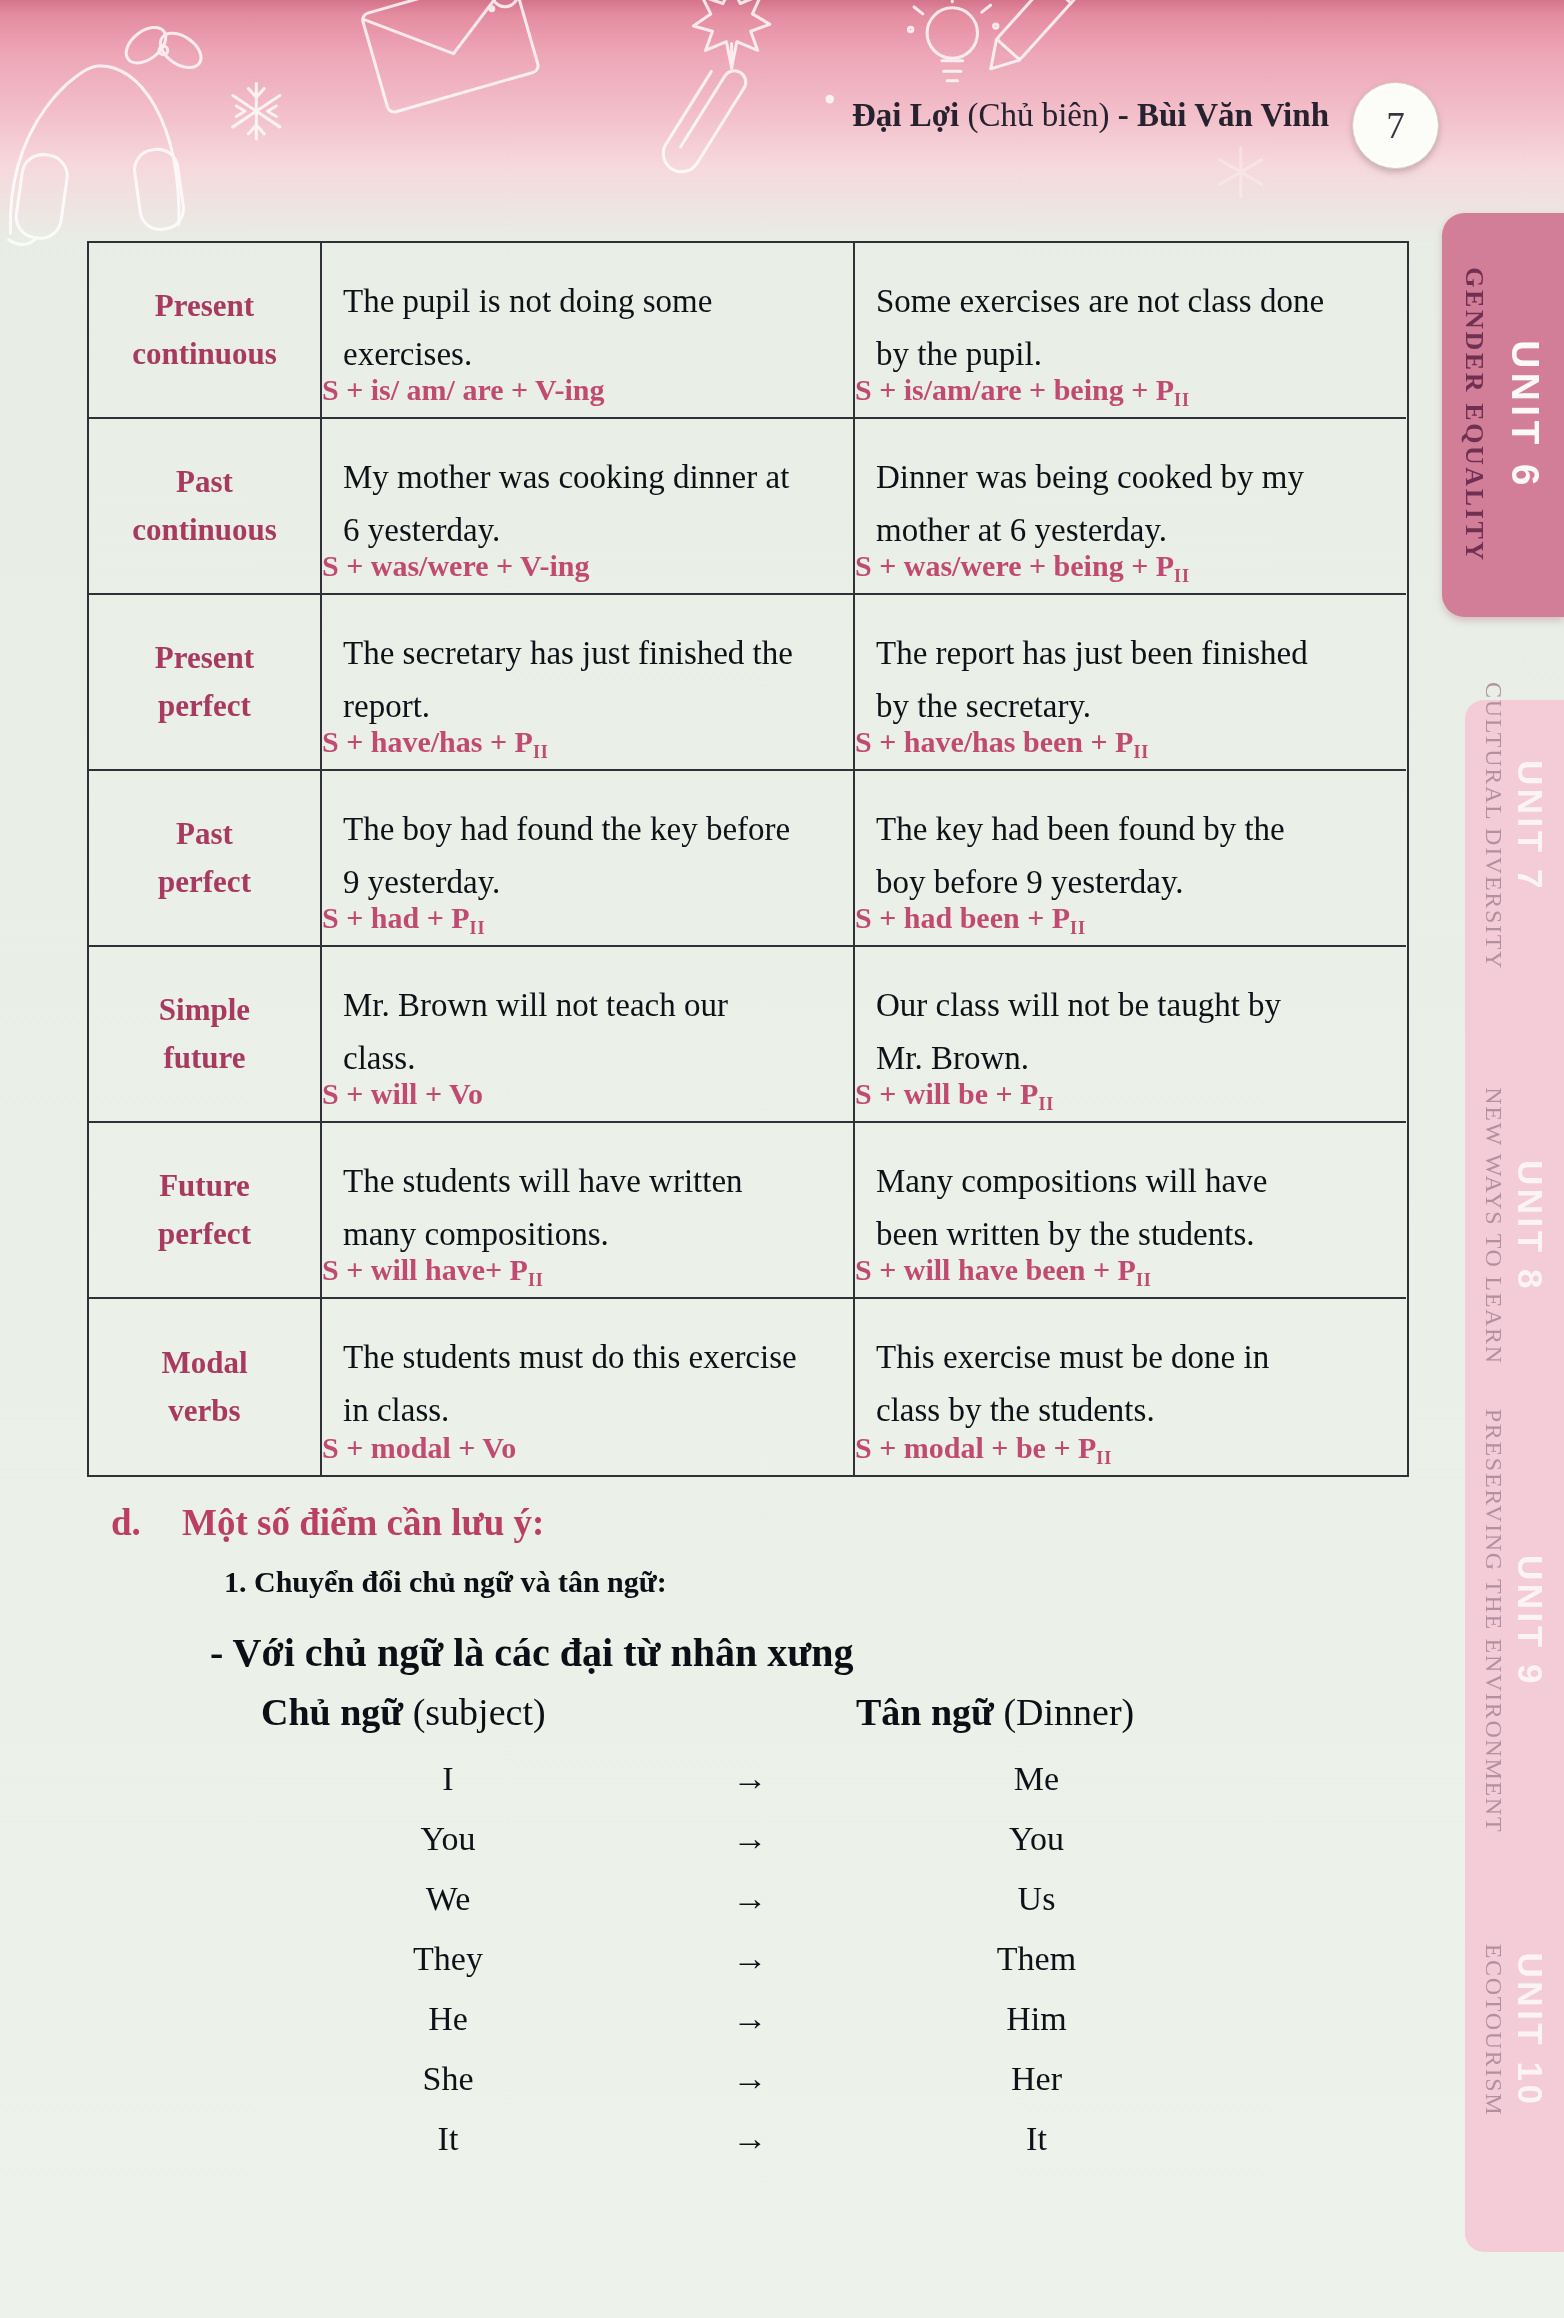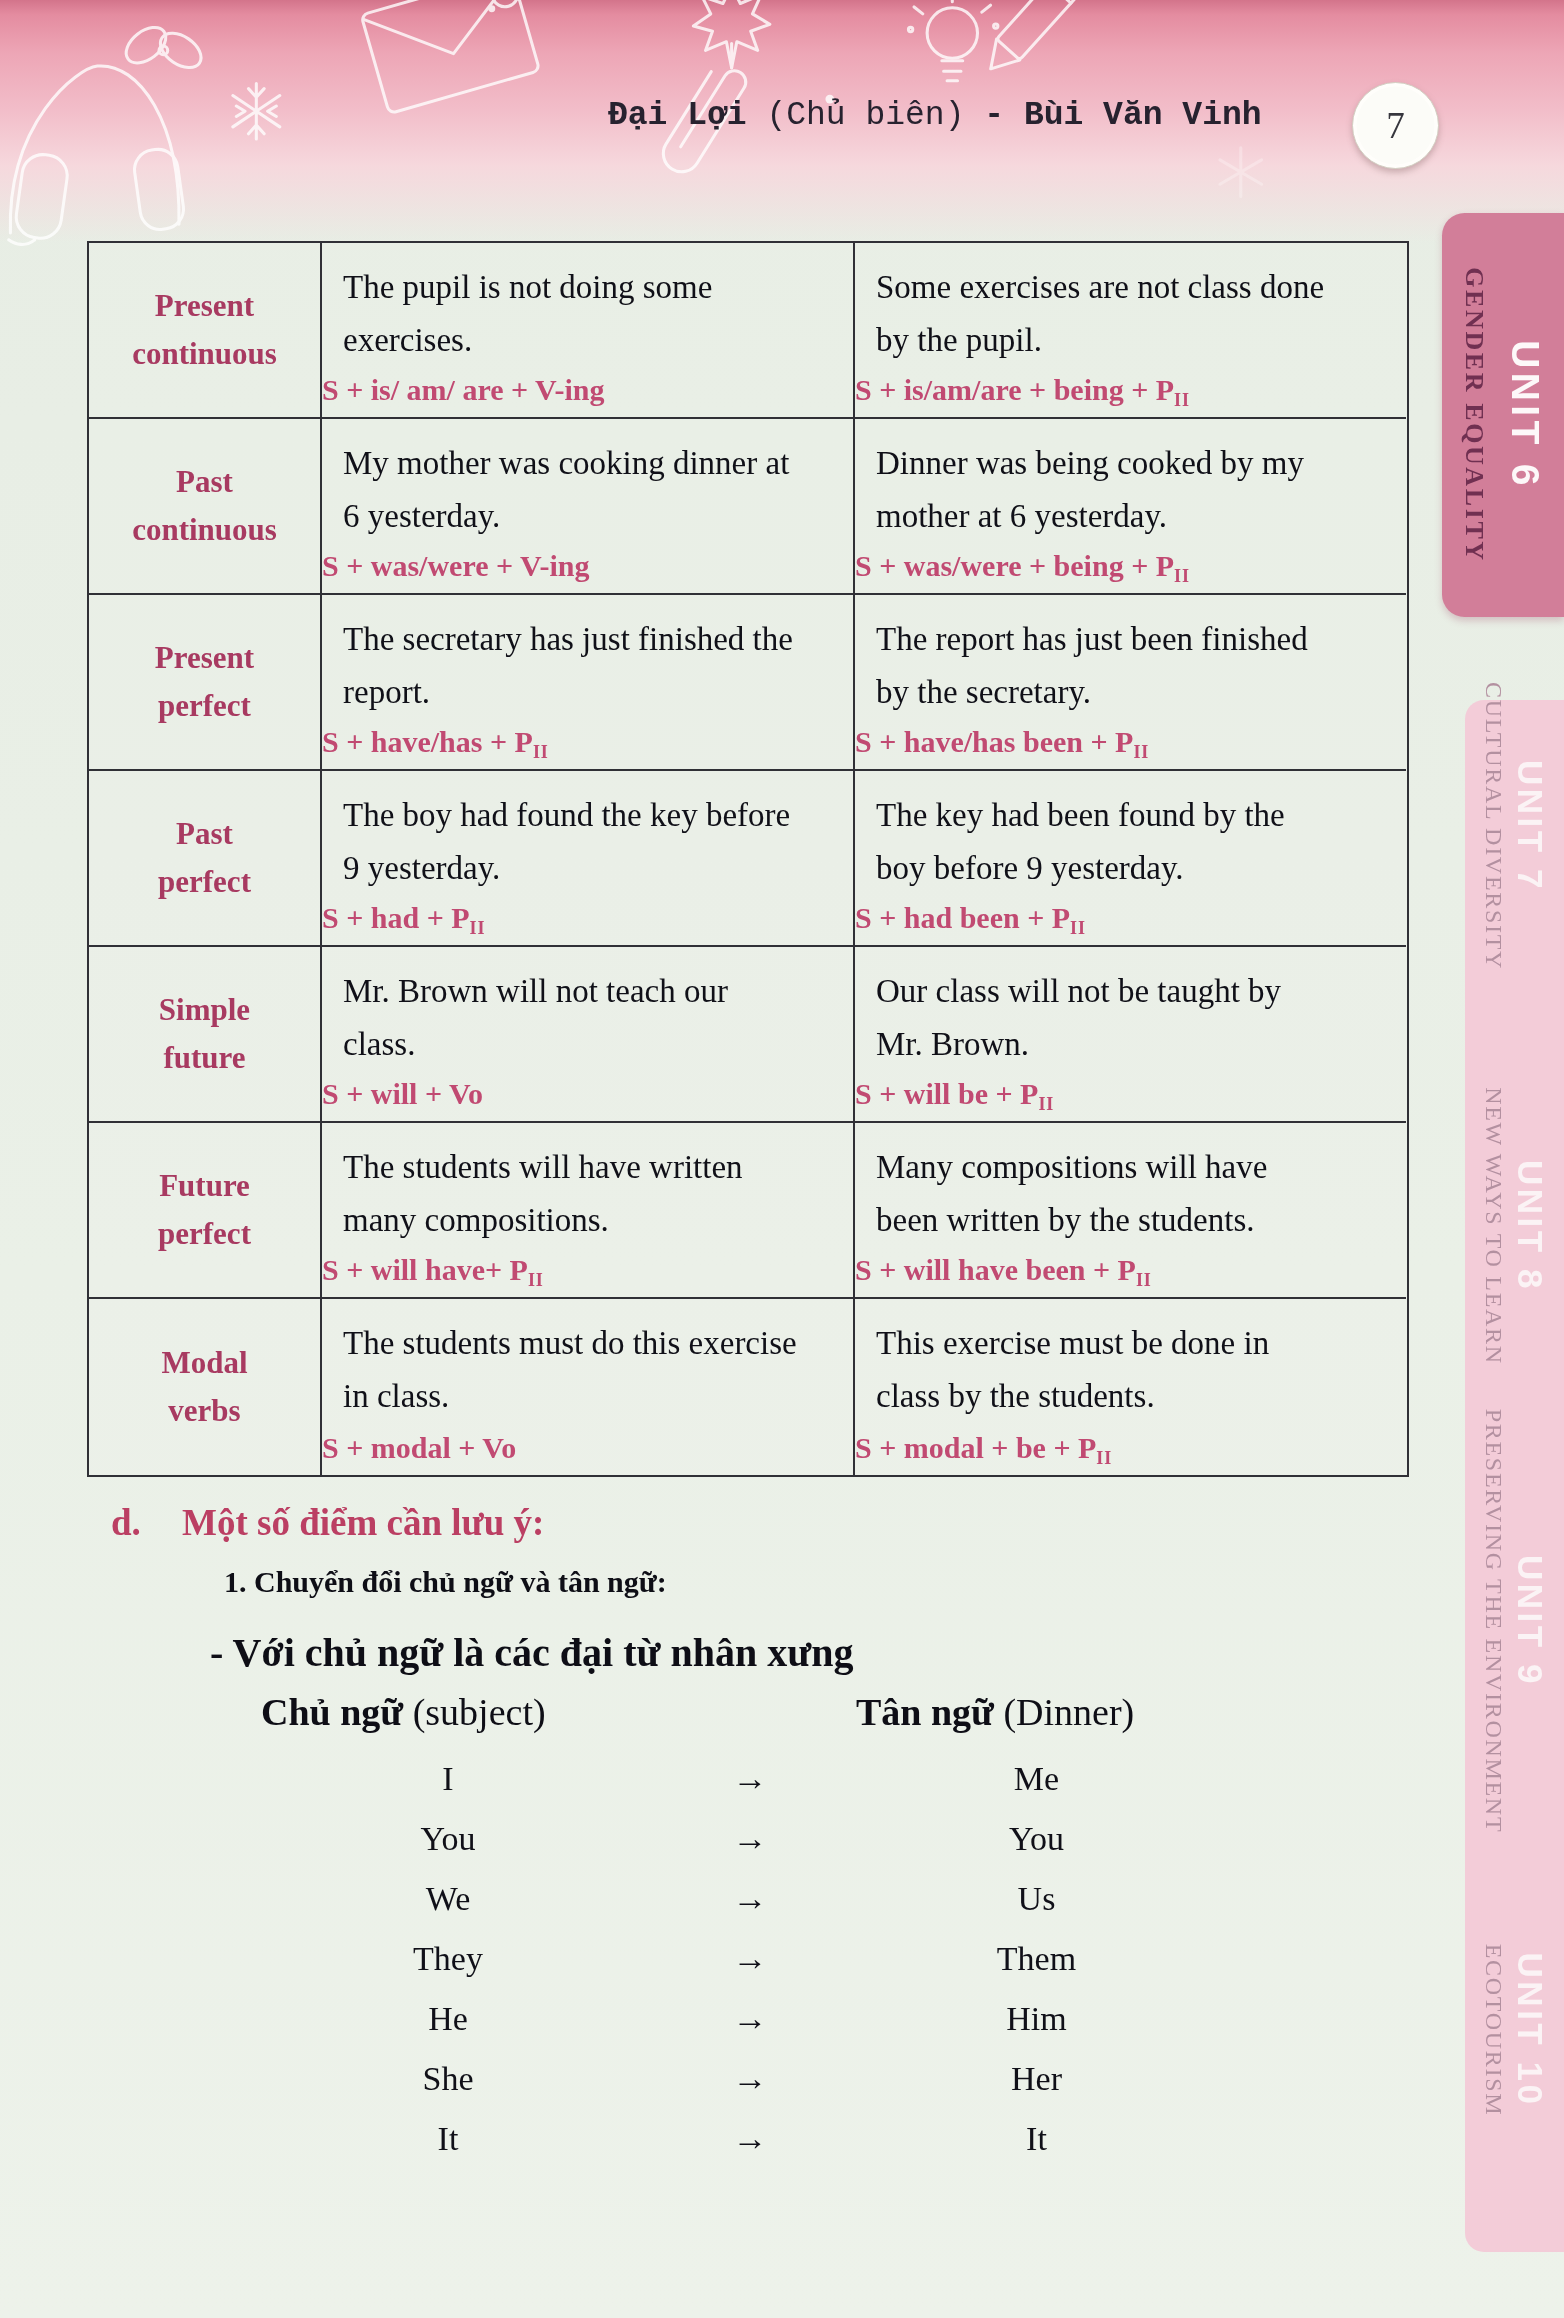--- a/index.html
+++ b/index.html
@@ -4,22 +4,22 @@
 <style>
   html,body{margin:0;padding:0;}
   .page{position:relative;width:1564px;height:2319px;overflow:hidden;
         background:linear-gradient(180deg,#e7ede4 0%,#eaf0e7 55%,#edf2ea 100%);
         font-family:"Liberation Serif",serif;color:#14141c;}
 
   
   .header-band{position:absolute;left:0;top:0;width:1564px;height:243px;
     background:linear-gradient(180deg,#d3748b 0%,#e48ca0 6%,#eda6b6 22%,#f2bdc9 45%,#f6d8dd 68%,rgba(237,242,234,0) 100%);}
   .doodles{position:absolute;left:0;top:0;}
-  .credit{position:absolute;left:608px;top:97px;width:721px;text-align:left;
-    font-family:Liberation Mono, monospace;font-size:33px;color:#27222f;white-space:nowrap;}
+  .credit{position:absolute;left:608px;top:97px;width:721px;text-align:right;
+    font-family:Liberation Serif, serif;font-size:33px;color:#27222f;white-space:nowrap;}
   .credit .b{font-weight:bold;}
   .page-badge{position:absolute;left:1352px;top:82px;width:85px;height:85px;border-radius:50%;
     background:#fcfcf8;border:1.7px solid #d3cec2;box-shadow:0 3.5px 6px rgba(120,90,90,.35), inset 0 0 0 3.5px #fffefb;
     display:flex;align-items:center;justify-content:center;font-size:37px;color:#36363e;}
 
   
   .vtext{writing-mode:vertical-rl;text-orientation:mixed;white-space:nowrap;position:absolute;
          top:50%;transform:translateY(-50%);}
   .tab-u6{position:absolute;right:0;top:213px;width:122px;height:404px;background:#d27e99;
           border-radius:22.6px 0 0 22.6px;box-shadow:0 3.5px 7px rgba(150,60,90,.25);}
@@ -37,21 +37,21 @@
   
   .gtable{position:absolute;left:87px;top:241px;width:1322px;
           display:grid;grid-template-columns:233px 533px 551px;grid-auto-rows:176px;
           border:2.6px solid #303036;box-sizing:border-box;background:rgba(255,255,255,0.06);}
   .cell{border-right:2.2px solid #303036;border-bottom:2.2px solid #303036;
         box-sizing:border-box;position:relative;}
   .cell:nth-child(3n){border-right:none;}
   .cell:nth-last-child(-n+3){border-bottom:none;}
   .tense{display:flex;align-items:center;justify-content:center;text-align:center;
          font-weight:bold;font-size:31px;line-height:1.55;color:#a83a61;}
-  .sentence{padding:18px 19px 0 21px;font-size:33px;line-height:1.6;white-space:pre-line;color:#101018;}
+  .sentence{padding:32px 19px 0 21px;font-size:33px;line-height:1.6;white-space:pre-line;color:#101018;}
   .formula{position:absolute;left:0;right:0;bottom:10.4px;text-align:left;
            font-weight:bold;font-size:30px;color:#c14a72;}
   .fsub{font-size:0.60em;position:relative;top:0.38em;letter-spacing:0.9px;}
 
   
   .note-marker{position:absolute;left:111px;top:1501px;font-size:37px;font-weight:bold;color:#bb3f63;}
   .note-heading{position:absolute;left:182px;top:1501px;font-size:37px;font-weight:bold;color:#bb3f63;}
   .note-sub1{position:absolute;left:224px;top:1565px;font-size:30px;font-weight:bold;color:#0e0e16;}
   .note-sub2{position:absolute;left:210px;top:1629px;font-size:40px;font-weight:bold;color:#0e0e16;}
   .col-head{position:absolute;top:1690px;font-size:38px;color:#0e0e16;}

